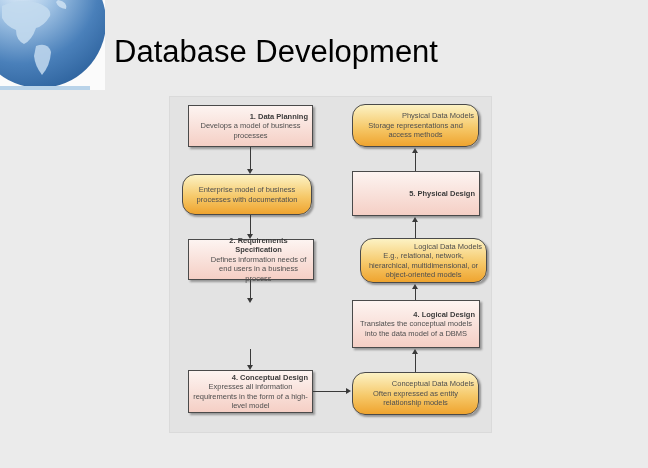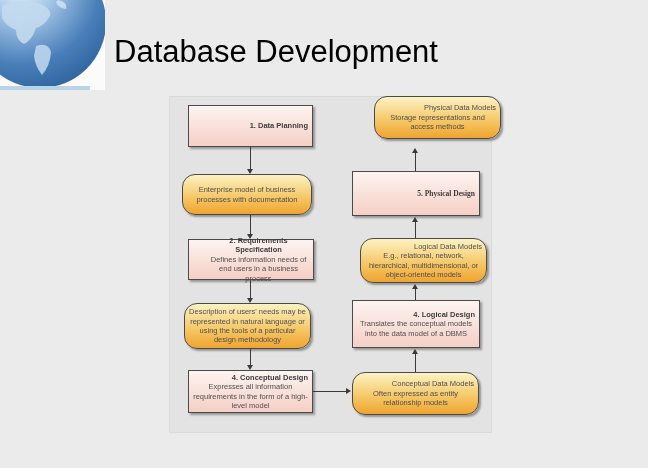--- a/index.html
+++ b/index.html
@@ -58,46 +58,44 @@
     <div class="bar-light"></div>
     
   </div>
 
   <h1 class="title">Database Development</h1>
 
   <div class="panel"></div>
 
   <div class="box process" style="left:188px;top:105px;width:125px;height:42px;">
     <div class="box-title">1. Data Planning</div>
+    <div class="box-body">Develops a model of business processes</div>
   </div>
 
   <div class="box artifact" style="left:182px;top:174px;width:130px;height:41px;">
     <div class="box-body">Enterprise model of business processes with documentation</div>
   </div>
 
   <div class="box process" style="left:188px;top:239px;width:126px;height:41px;padding-left:19px;">
     <div class="box-title">2. Requirements Specification</div>
     <div class="box-body">Defines information needs of end users in a business process</div>
   </div>
 
-  <div class="box artifact" style="left:184px;top:303px;width:127px;height:46px;">
-    <div class="box-body">Description of users' needs may be represented in natural language or using the tools of a particular design methodology</div>
-  </div>
 
   <div class="box process" style="left:188px;top:370px;width:125px;height:43px;">
     <div class="box-title">4. Conceptual Design</div>
     <div class="box-body">Expresses all information requirements in the form of a high-level model</div>
   </div>
 
-  <div class="box artifact" style="left:352px;top:96px;width:127px;height:43px;margin-left:22px;">
+  <div class="box artifact" style="left:352px;top:104px;width:127px;height:43px;">
     <div>Physical Data Models</div>
     <div class="box-body">Storage representations and access methods</div>
   </div>
 
-  <div class="box process" style="left:352px;top:171px;width:128px;height:45px;font-family:Liberation Serif, serif;">
+  <div class="box process" style="left:352px;top:171px;width:128px;height:45px;">
     <div class="box-title">5. Physical Design</div>
   </div>
 
   <div class="box artifact" style="left:360px;top:238px;width:127px;height:45px;">
     <div>Logical Data Models</div>
     <div class="box-body">E.g., relational, network, hierarchical, multidimensional, or object-oriented models</div>
   </div>
 
   <div class="box process" style="left:352px;top:300px;width:128px;height:48px;">
     <div class="box-title">4. Logical Design</div>

